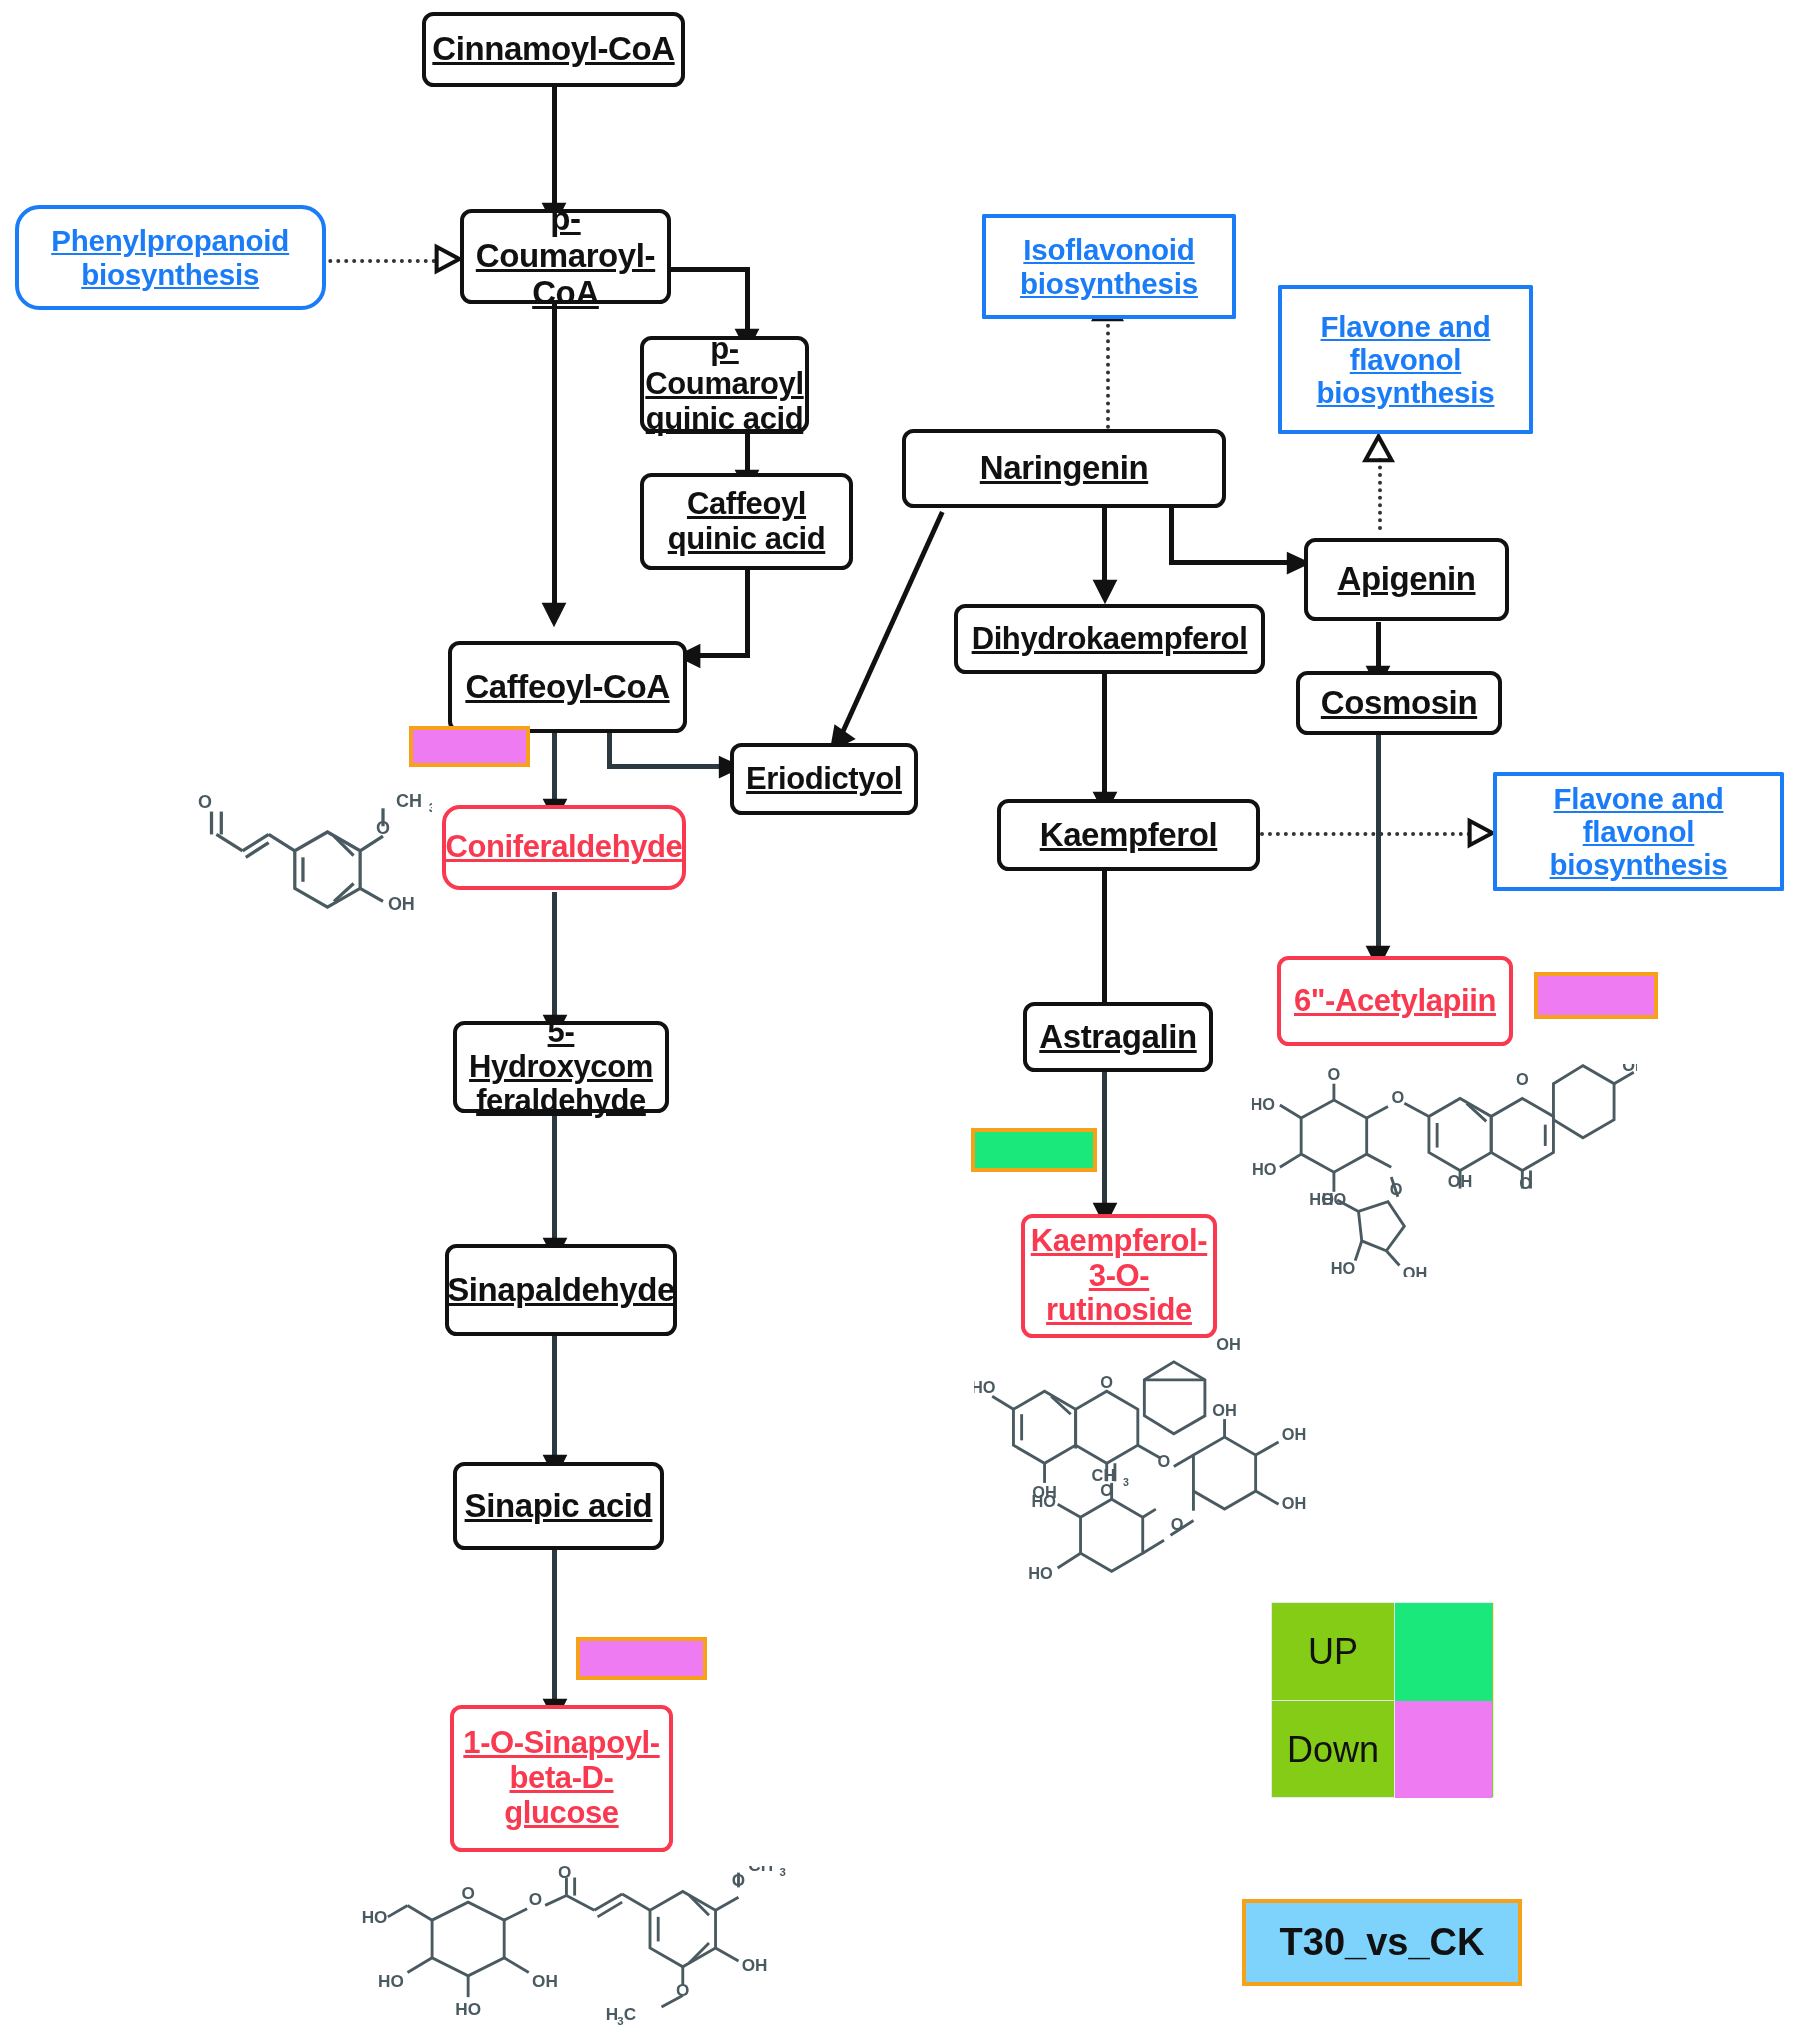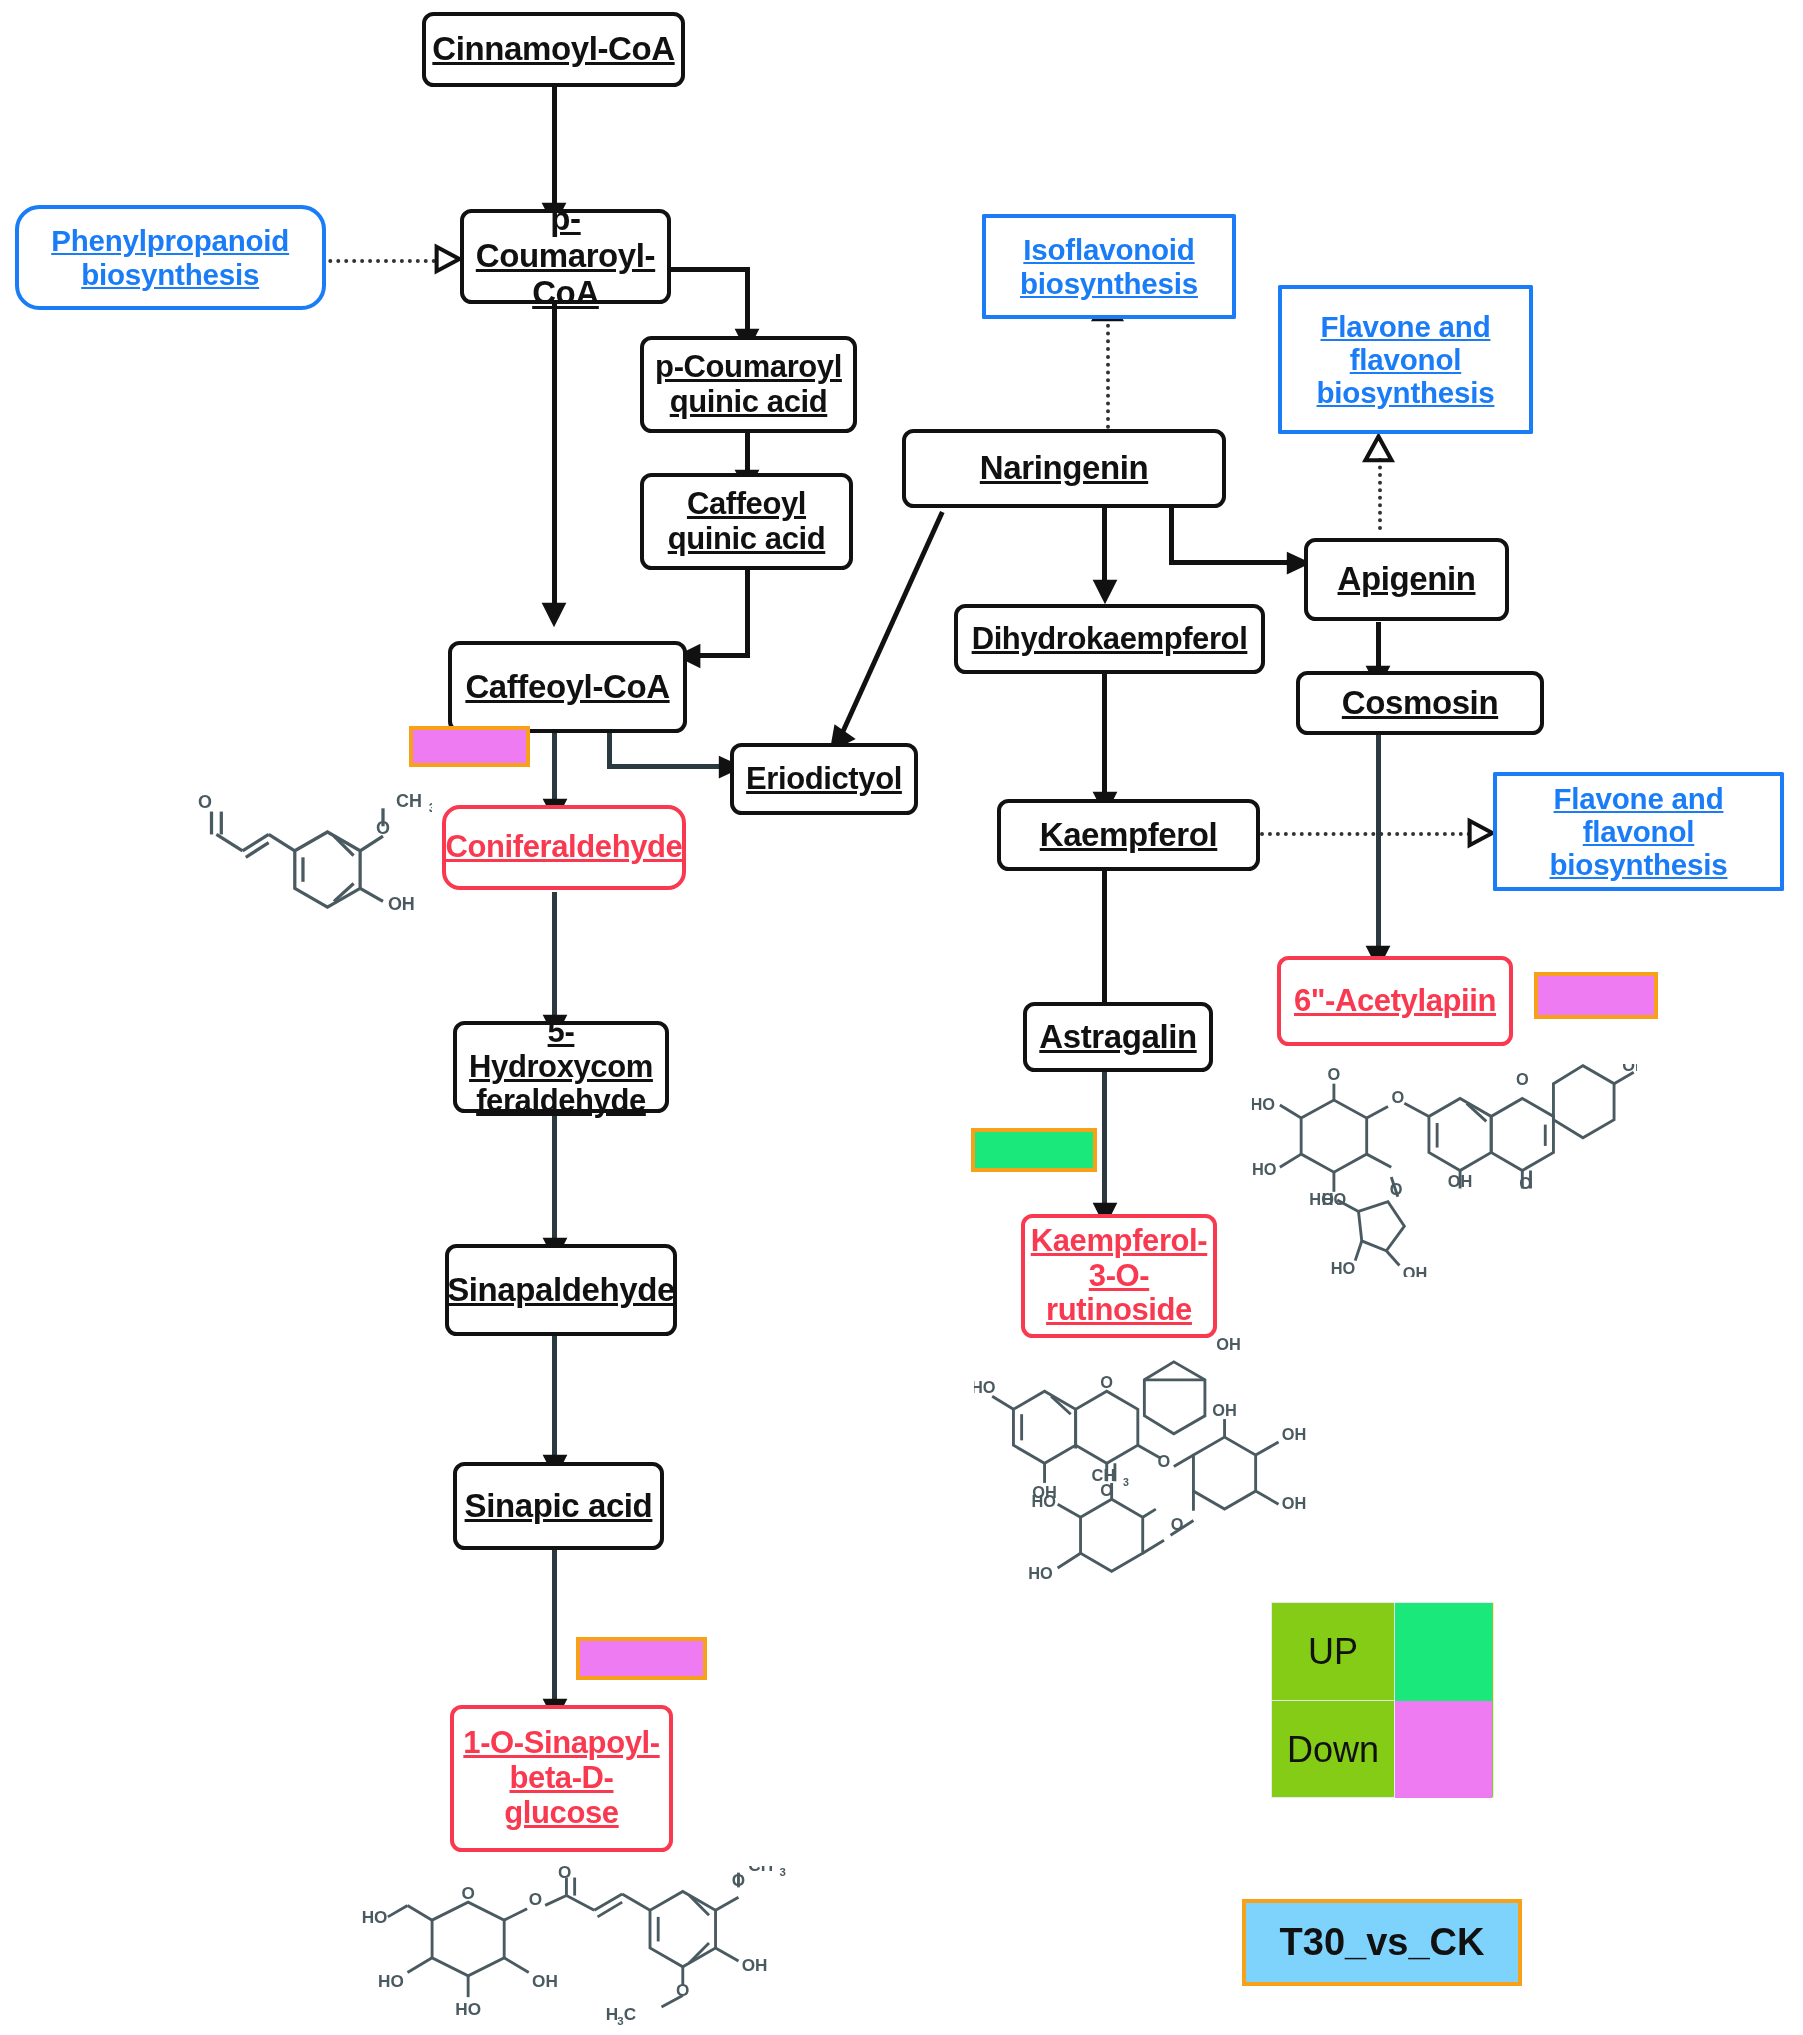--- a/index.html
+++ b/index.html
@@ -260,21 +260,21 @@
   <div class="ln" style="left:1102px; top:1070px; width:4.9px; height:137px;"></div>
   <svg class="arrow" style="left:1091px; top:1201px; width:28px; height:28px;" viewBox="0 0 34 34">
       <polygon points="17,32 2,2 32,2" fill="#111111"></polygon>
     </svg>
 
   <div class="node m-node" style="left:422px; top:11.5px; width:263px; height:75px;">Cinnamoyl-CoA</div>
 
   <div class="node m-node" style="left:460px; top:209px; width:211px; height:95px; white-space:pre-line;">p-Coumaroyl-
 CoA</div>
 
-  <div class="node m-node" style="left:640px; top:336px; width:217px; height:97px; font-size:31px; white-space:pre-line;">p-Coumaroyl
+  <div class="node m-node" style="left:640px; top:336px; width:169px; height:97px; font-size:31px; white-space:pre-line;">p-Coumaroyl
 quinic acid</div>
 
   <div class="node m-node" style="left:640px; top:473px; width:213px; height:97px; font-size:31px; white-space:pre-line;">Caffeoyl
 quinic acid</div>
 
   <div class="node m-node" style="left:448px; top:609px; width:239px; height:92px;margin-top:32px;">Caffeoyl-CoA</div>
 
   <div class="node m-node" style="left:730px; top:743px; width:188px; height:72px; font-size:31px;">Eriodictyol</div>
 
   <div class="node r-node" style="left:442px; top:805px; width:244px; height:85px;border-radius:18px;">Coniferaldehyde</div>
@@ -297,21 +297,21 @@
   <div class="node m-node" style="left:997px; top:799px; width:263px; height:72px;">Kaempferol</div>
 
   <div class="node m-node" style="left:1023px; top:1002px; width:190px; height:70px;">Astragalin</div>
 
   <div class="node r-node" style="left:1021px; top:1214px; width:196px; height:124px; white-space:pre-line;">Kaempferol-
 3-O-
 rutinoside</div>
 
   <div class="node m-node" style="left:1304px; top:538px; width:205px; height:83px;">Apigenin</div>
 
-  <div class="node m-node" style="left:1296px; top:671px; width:248px; height:64px;">Cosmosin</div>
+  <div class="node m-node" style="left:1296px; top:671px; width:206px; height:64px;">Cosmosin</div>
 
   <div class="node r-node" style="left:1277px; top:956px; width:236px; height:90px;">6"-Acetylapiin</div>
 
   <div class="node p-node rounded" style="left:14.7px; top:205px; width:311px; height:105px; white-space:pre-line;">Phenylpropanoid
 biosynthesis</div>
 
   <div class="node p-node" style="left:982px; top:214px; width:254px; height:105px; white-space:pre-line;">Isoflavonoid
 biosynthesis</div>
 
   <div class="node p-node" style="left:1278px; top:285px; width:255px; height:149px; white-space:pre-line;">Flavone and

